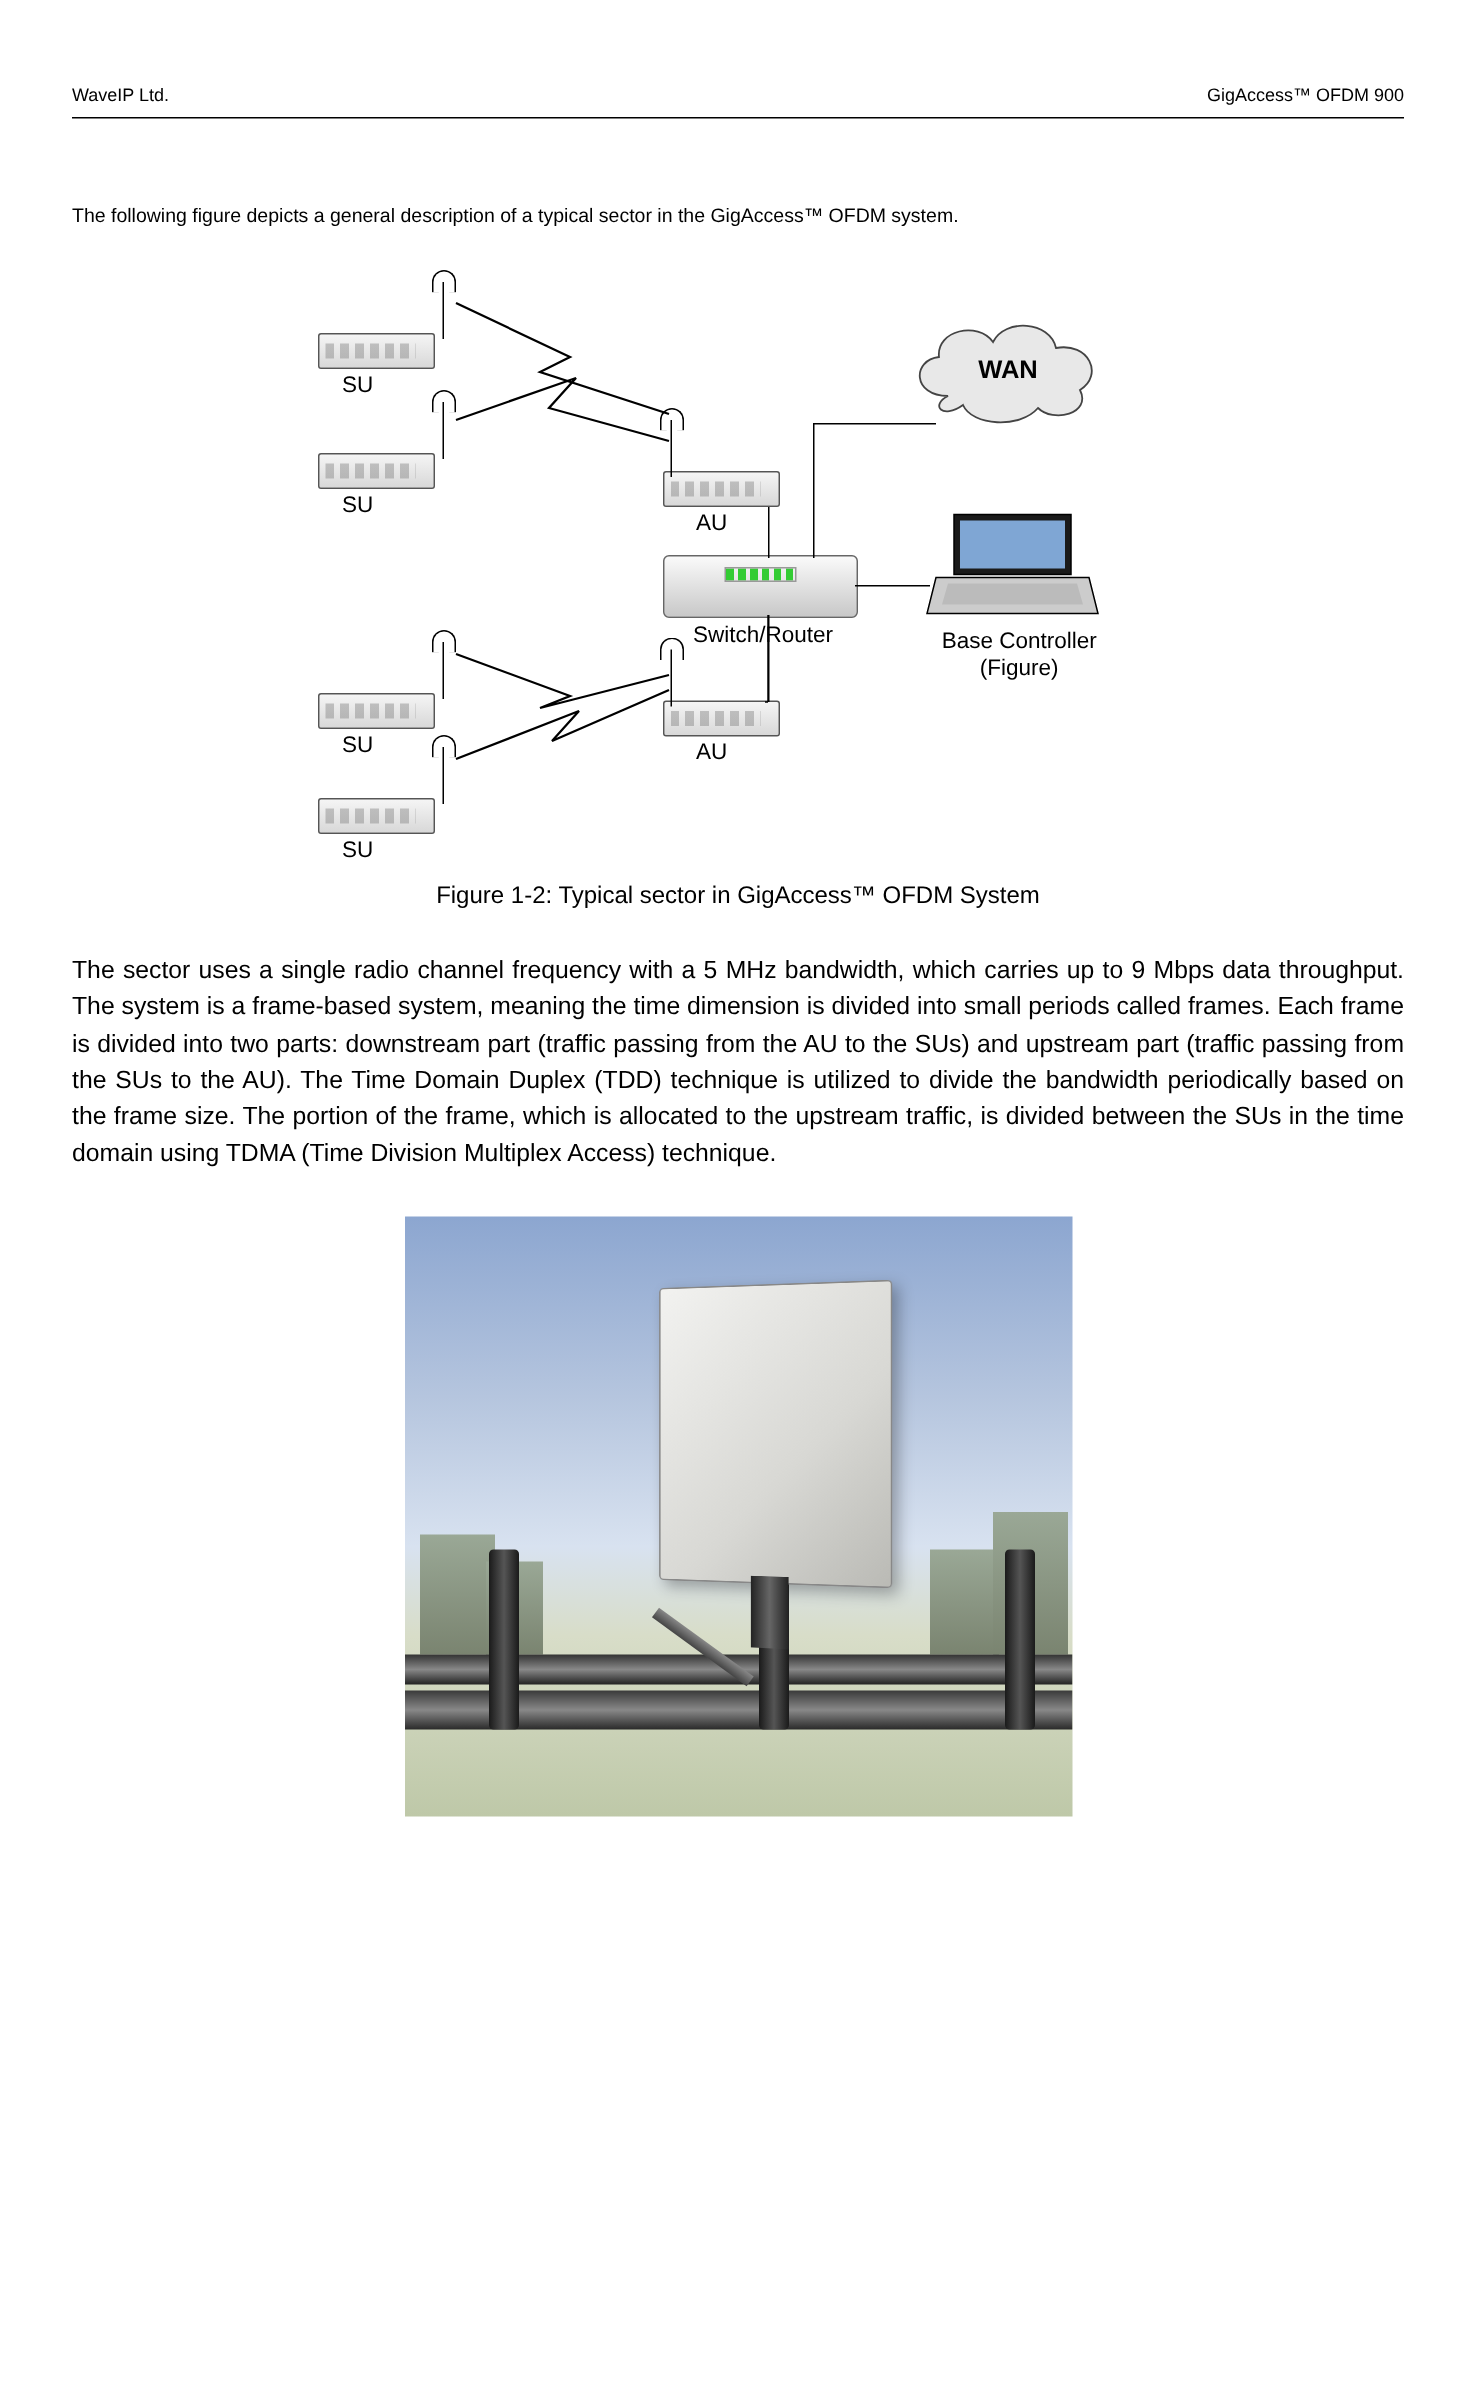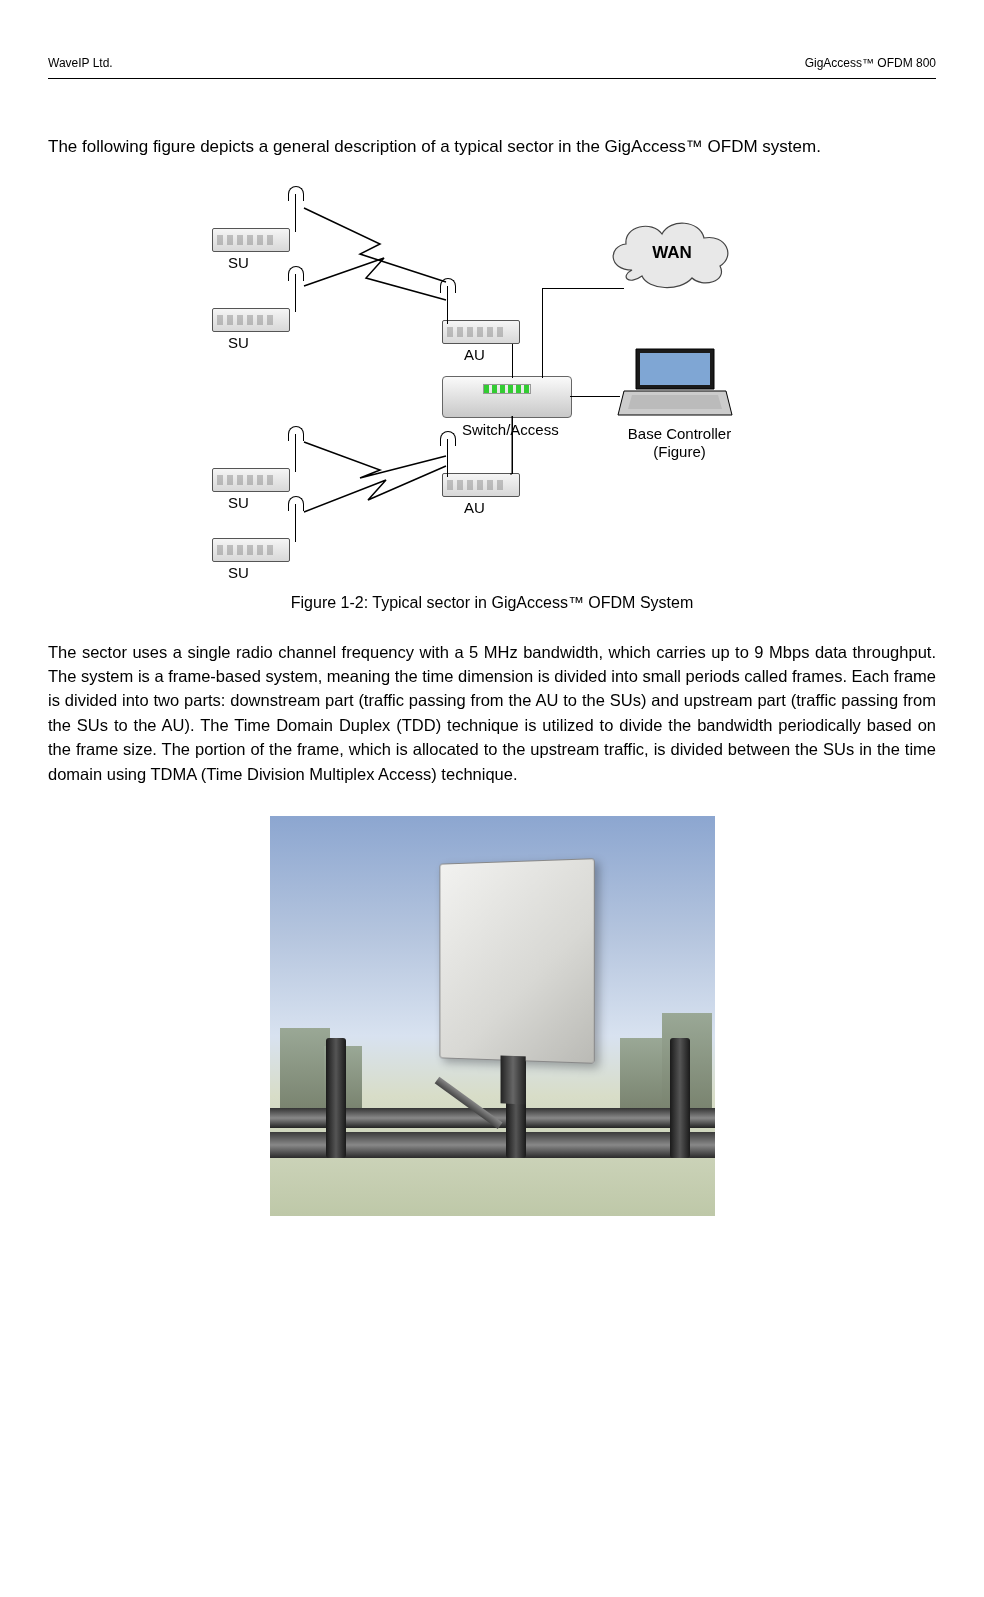--- a/index.html
+++ b/index.html
@@ -23,21 +23,21 @@
     }
     .header {
       display: flex;
       justify-content: space-between;
       font-size: 12px;
       padding-bottom: 8px;
       border-bottom: 1.5px solid #000;
       margin-bottom: 56px;
     }
     .intro {
-      font-size: 17px;
+      font-size: 13px;
       line-height: 1.45;
       text-align: left;
       margin-bottom: 28px;
     }
     .figure-wrap {
       text-align: center;
       margin-bottom: 20px;
     }
     .diagram1 {
       display: inline-block;
@@ -233,21 +233,21 @@
       padding-top: 8px;
     }
   </style>
 </head>
 <body>
 
 <div class="page">
 
   <div class="header">
     <span>WaveIP Ltd.</span>
-    <span>GigAccess™ OFDM 800</span>
+    <span>GigAccess™ OFDM 900</span>
   </div>
 
   <p class="intro">The following figure depicts a general description of a typical sector in the GigAccess™ OFDM system.</p>
 
   <div class="figure-wrap">
     <div class="diagram1">
 
       
       <div class="device-box" style="left:0;top:40px"></div>
       <div class="antenna" style="left:76px;top:-2px"></div>
@@ -264,21 +264,21 @@
       <div class="dev-label" style="left:252px;top:158px">AU</div>
 
       
       <svg class="bolt" style="left:88px;top:14px" width="150" height="110">
         <path d="M4 6 L80 42 L60 52 L146 80" stroke="#000" stroke-width="1.5" fill="none"></path>
         <path d="M4 84 L84 56 L66 76 L146 98" stroke="#000" stroke-width="1.5" fill="none"></path>
       </svg>
 
       
       <div class="switch-router"></div>
-      <div class="dev-label" style="left:250px;top:233px">Switch/Access</div>
+      <div class="dev-label" style="left:250px;top:233px">Switch/Router</div>
 
       
       <div class="device-box" style="left:0;top:280px"></div>
       <div class="antenna" style="left:76px;top:238px"></div>
       <div class="dev-label" style="left:16px;top:306px">SU</div>
 
       
       <div class="device-box" style="left:0;top:350px"></div>
       <div class="antenna" style="left:76px;top:308px"></div>
       <div class="dev-label" style="left:16px;top:376px">SU</div>

